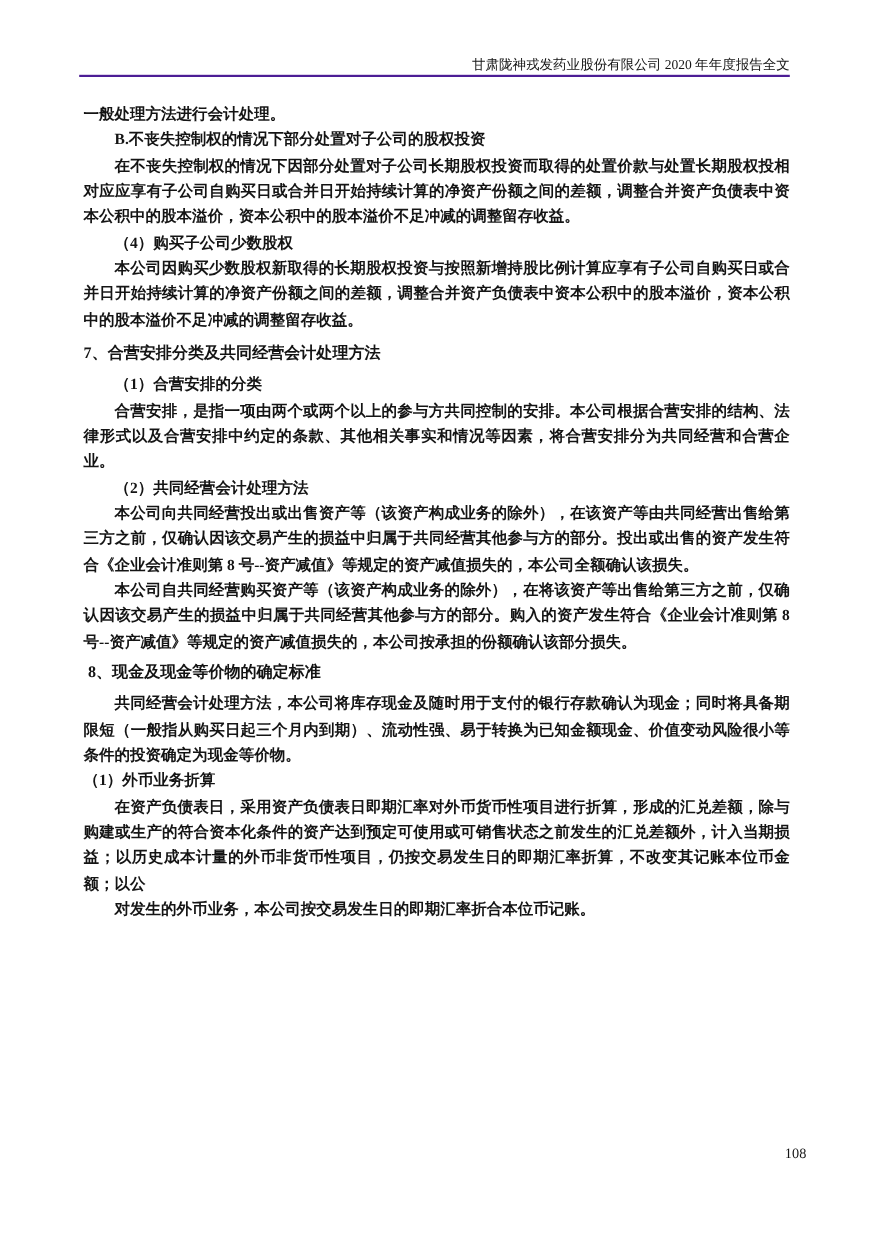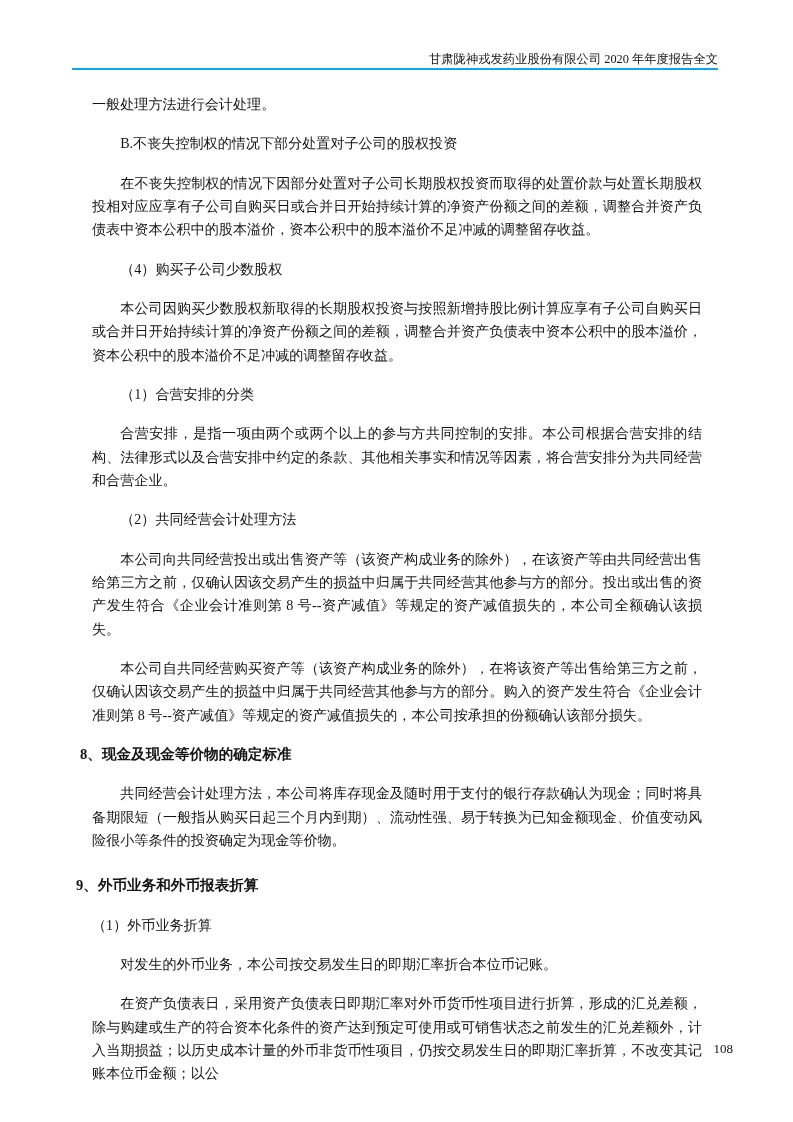--- a/index.html
+++ b/index.html
@@ -11,32 +11,32 @@
     position:relative;
     overflow:hidden;
   }
   .page { padding:52px 75px 0 72px; }
 
   .header {
     text-align:right;
     font-size:12.3px;
     line-height:15px;
     padding-bottom:1px;
-    border-bottom:2px solid #0ea5e9;
+    border-bottom:2px solid #4c1d95;
     white-space:nowrap;
   }
 
   .content {
     margin:23px 0 0 4px;
     font-size:14.1px;
     line-height:23.33px;
     text-align:justify;
     text-justify:inter-character;
   }
-  .para { margin:16px; }
+  .para { margin:0;font-weight:bold; }
   .indent { text-indent:2em; }
   .heading {
     font-weight:bold;
     font-size:14.6px;
     line-height:23.33px;
     text-align:left;
   }
   .heading-7 { margin:7px 0 6px 0; }
   .heading-8 { margin:4px 0 6px 4px; }
   .heading-9 { margin:22px 0 12px 0; }
@@ -58,28 +58,28 @@
   <div class="header">
     <span>甘肃陇神戎发药业股份有限公司 2020 年年度报告全文</span>
   </div>
 
   <div class="content">
     <div class="para">一般处理方法进行会计处理。</div>
     <div class="para indent">B.不丧失控制权的情况下部分处置对子公司的股权投资</div>
     <div class="para indent">在不丧失控制权的情况下因部分处置对子公司长期股权投资而取得的处置价款与处置长期股权投相对应应享有子公司自购买日或合并日开始持续计算的净资产份额之间的差额，调整合并资产负债表中资本公积中的股本溢价，资本公积中的股本溢价不足冲减的调整留存收益。</div>
     <div class="para indent">（4）购买子公司少数股权</div>
     <div class="para indent">本公司因购买少数股权新取得的长期股权投资与按照新增持股比例计算应享有子公司自购买日或合并日开始持续计算的净资产份额之间的差额，调整合并资产负债表中资本公积中的股本溢价，资本公积中的股本溢价不足冲减的调整留存收益。</div>
+    <div class="heading heading-7">7、合营安排分类及共同经营会计处理方法</div>
     <div class="para indent">（1）合营安排的分类</div>
     <div class="para indent">合营安排，是指一项由两个或两个以上的参与方共同控制的安排。本公司根据合营安排的结构、法律形式以及合营安排中约定的条款、其他相关事实和情况等因素，将合营安排分为共同经营和合营企业。</div>
     <div class="para indent">（2）共同经营会计处理方法</div>
     <div class="para indent">本公司向共同经营投出或出售资产等（该资产构成业务的除外），在该资产等由共同经营出售给第三方之前，仅确认因该交易产生的损益中归属于共同经营其他参与方的部分。投出或出售的资产发生符合《企业会计准则第 8 号--资产减值》等规定的资产减值损失的，本公司全额确认该损失。</div>
     <div class="para indent">本公司自共同经营购买资产等（该资产构成业务的除外），在将该资产等出售给第三方之前，仅确认因该交易产生的损益中归属于共同经营其他参与方的部分。购入的资产发生符合《企业会计准则第 8 号--资产减值》等规定的资产减值损失的，本公司按承担的份额确认该部分损失。</div>
     <div class="heading heading-8">8、现金及现金等价物的确定标准</div>
     <div class="para indent">共同经营会计处理方法，本公司将库存现金及随时用于支付的银行存款确认为现金；同时将具备期限短（一般指从购买日起三个月内到期）、流动性强、易于转换为已知金额现金、价值变动风险很小等条件的投资确定为现金等价物。</div>
-    <div class="heading heading-9">9、外币业务和外币报表折算</div>
     <div class="para">（1）外币业务折算</div>
+    <div class="para indent">在资产负债表日，采用资产负债表日即期汇率对外币货币性项目进行折算，形成的汇兑差额，除与购建或生产的符合资本化条件的资产达到预定可使用或可销售状态之前发生的汇兑差额外，计入当期损益；以历史成本计量的外币非货币性项目，仍按交易发生日的即期汇率折算，不改变其记账本位币金额；以公</div>
     <div class="para indent">对发生的外币业务，本公司按交易发生日的即期汇率折合本位币记账。</div>
-    <div class="para indent">在资产负债表日，采用资产负债表日即期汇率对外币货币性项目进行折算，形成的汇兑差额，除与购建或生产的符合资本化条件的资产达到预定可使用或可销售状态之前发生的汇兑差额外，计入当期损益；以历史成本计量的外币非货币性项目，仍按交易发生日的即期汇率折算，不改变其记账本位币金额；以公</div>
   </div>
 
 </div>
 
 <div class="page-number">108</div>
 
 </body></html>

